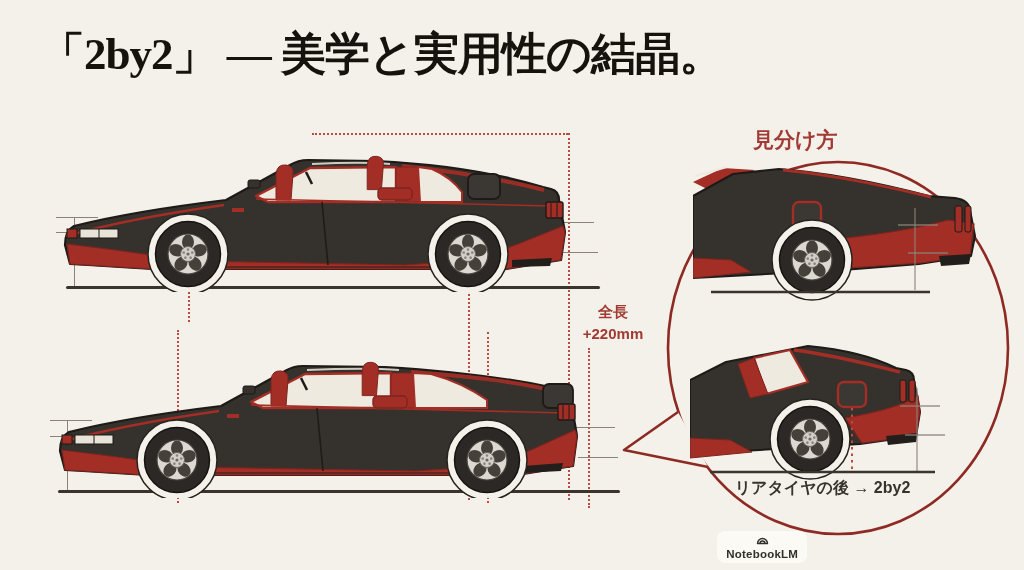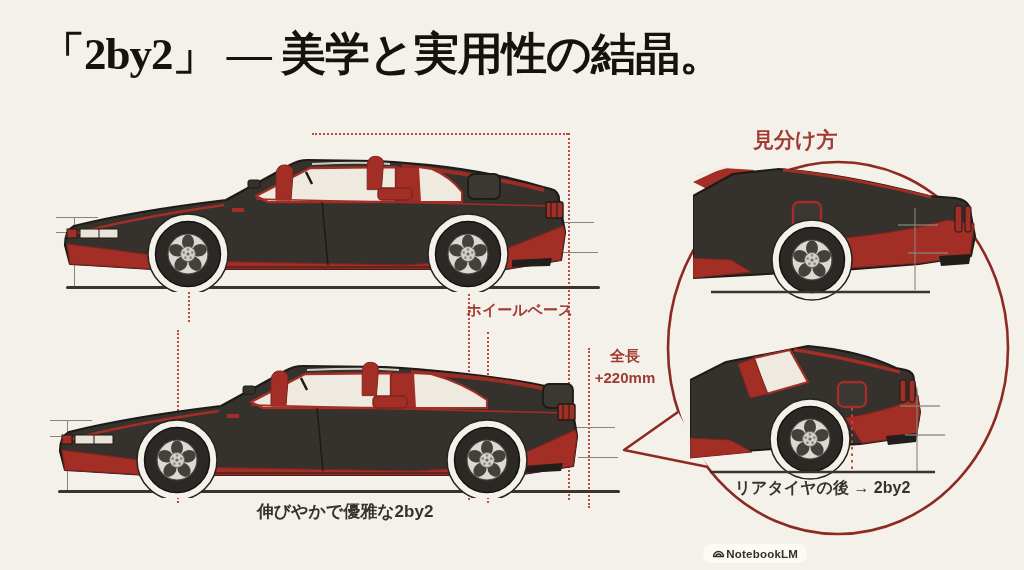--- a/index.html
+++ b/index.html
@@ -22,21 +22,21 @@
   .car{position:absolute;z-index:3;}
   .caption{position:absolute;z-index:4;font-size:17px;font-weight:700;color:var(--text-dark);text-align:center;}
   .dim{position:absolute;z-index:4;font-size:15px;font-weight:700;color:var(--annotation-red);
        text-align:center;line-height:1.45;}
   .callout-heading{position:absolute;z-index:4;font-family:"Liberation Serif","DejaVu Serif",serif;
        font-size:21px;font-weight:700;color:var(--annotation-red);}
   .closeup-label{position:absolute;z-index:4;font-size:16px;font-weight:700;color:var(--text-dark);text-align:center;}
   .callout-svg{position:absolute;z-index:2;}
   .closeup{position:absolute;z-index:3;}
   .footer{position:absolute;right:6px;bottom:7px;z-index:5;display:flex;align-items:center;gap:1px;
-          background:rgba(252,251,247,.85);padding:3px 9px;border-radius:8px;}
+          background:rgba(252,251,247,.85);padding:3px 9px;border-radius:8px;flex-direction:column;}
   .footer span{font-size:11.5px;font-weight:600;color:#33302c;letter-spacing:.2px;}
 </style>
 </head>
 <body>
 
 <svg width="0" height="0" style="position:absolute" aria-hidden="true">
   <defs>
     <g id="wheelG">
       <circle r="40" fill="var(--background)" stroke="#26231f" stroke-width="1.5"></circle>
       <circle r="32.5" fill="#2b2825" stroke="#151310" stroke-width="1.5"></circle>
@@ -140,26 +140,24 @@
     <rect x="488" y="66" width="30" height="24" rx="6" fill="#3b3733" stroke="var(--car-outline)" stroke-width="1.8"></rect>
     <rect x="172" y="96" width="12" height="4" fill="var(--accent-red)"></rect>
     <rect x="503" y="86" width="17" height="16" rx="2" fill="var(--accent-red)" stroke="var(--car-outline)" stroke-width="1.4"></rect>
     <line x1="508" y1="87" x2="508" y2="101" stroke="var(--car-outline)" stroke-width="1"></line>
     <line x1="514" y1="87" x2="514" y2="101" stroke="var(--car-outline)" stroke-width="1"></line>
     <path d="M 468 148 L 508 145 L 506 153 L 468 155 Z" fill="#211e1b"></path>
     <path d="M 100 155 L 456 155" stroke="#211e1b" stroke-width="1"></path>
     <use href="#wheelG" transform="translate(122,142)"></use>
     <use href="#wheelG" transform="translate(432,142)"></use>
   </svg>
-  <div class="caption" style="left:235px;top:500px;width:220px;">伸びやかで優雅な2by2</div>
 
   <div class="dim" style="left:460px;top:299px;width:120px;">
-    <div>ホイールベース</div>
-  </div>
-  <div class="dim" style="left:580px;top:301px;width:90px;margin-top:44px;">
+  </div>
+  <div class="dim" style="left:568px;top:301px;width:90px;">
     <div>全長</div>
     <div>+220mm</div>
   </div>
 
   <div class="callout-heading" style="left:753px;top:126px;width:160px;">見分け方</div>
 
   <svg class="callout-svg" style="left:620px;top:150px;" width="404" height="420" viewBox="0 0 404 420">
     <ellipse cx="218" cy="198" rx="170" ry="186" fill="none" stroke="var(--callout-maroon)" stroke-width="2.6"></ellipse>
     <path d="M 58 262 L 4 300 L 88 317" fill="var(--background)" stroke="var(--callout-maroon)" stroke-width="2.6" stroke-linejoin="round"></path>
   </svg>

